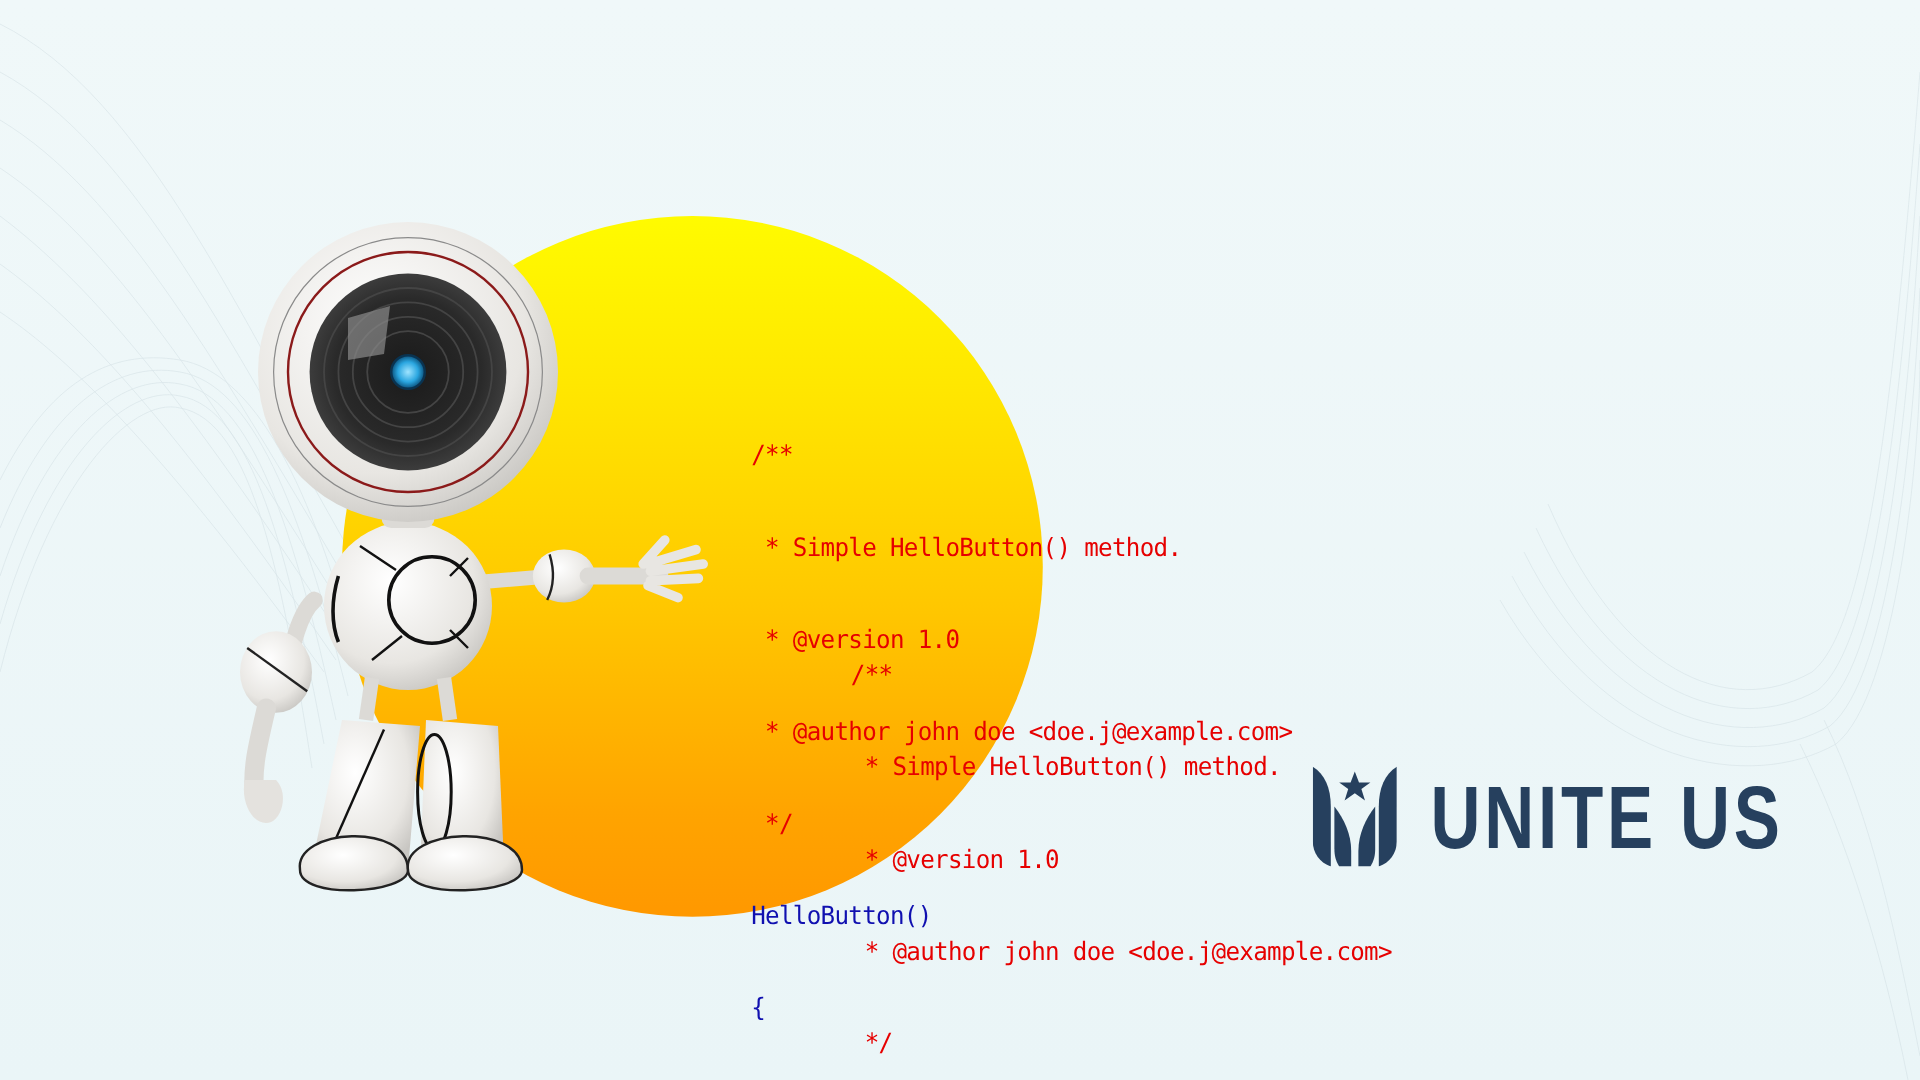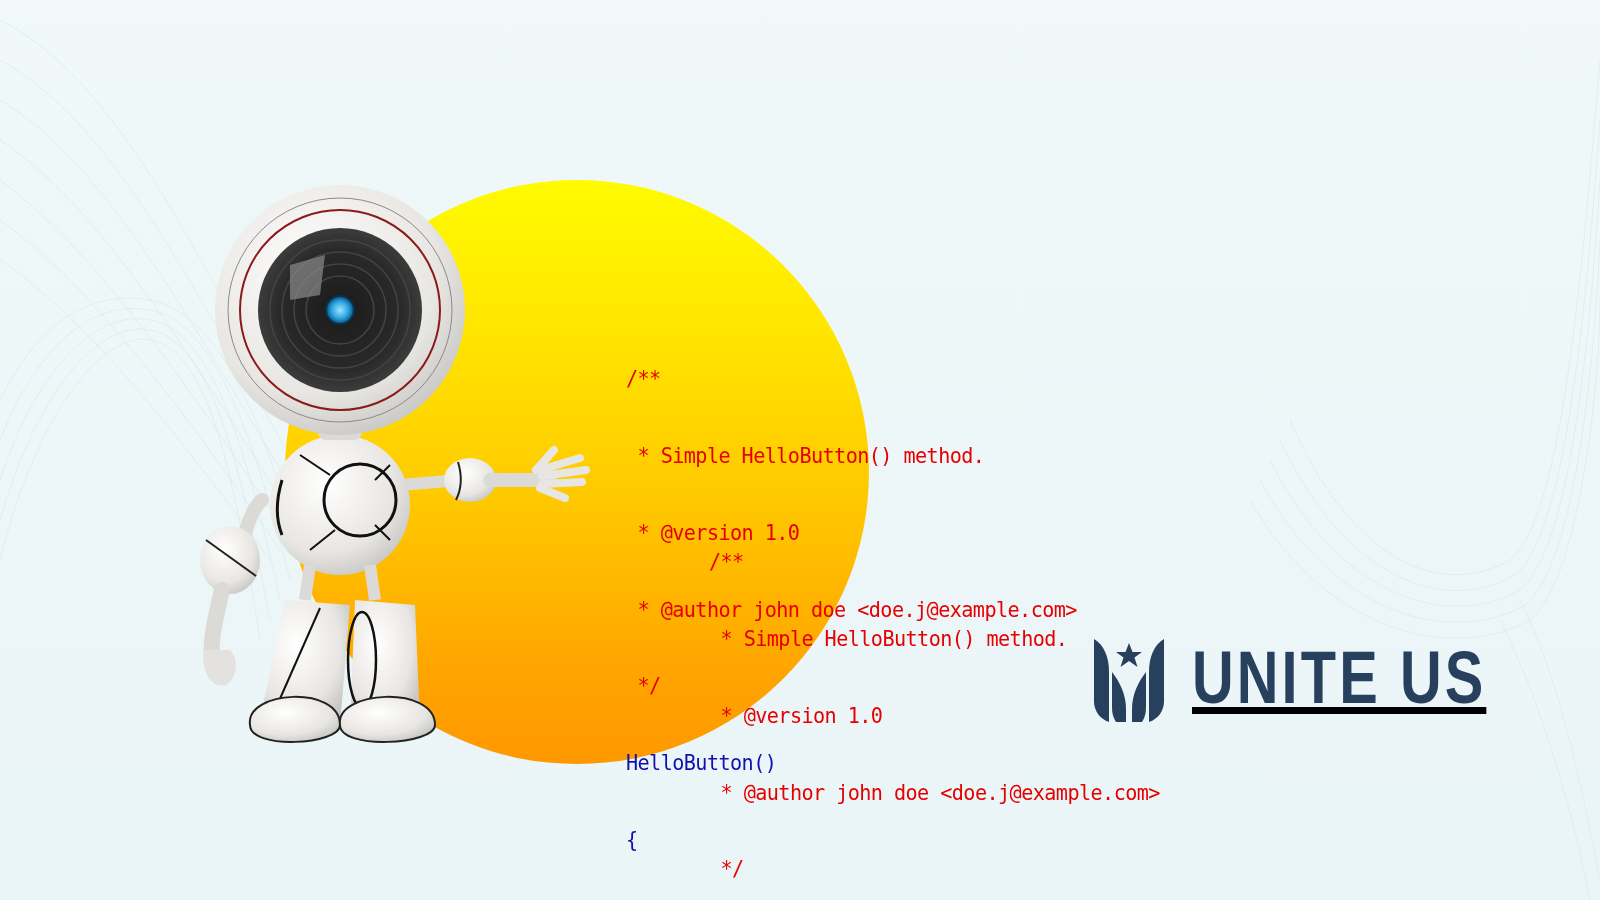--- a/index.html
+++ b/index.html
@@ -50,22 +50,21 @@
     }
     .code .c { color: #e60000; }
     .code .k { color: #1010b0; }
     .code1 { left: 626px; top: 316px; }
     .code2 { left: 709px; top: 499px; }
     .logo {
       position: absolute;
       left: 1094px;
       top: 637px;
       display: flex;
-      align-items: flex-start;
-      text-decoration: underline;
+      align-items: center;
     }
     .logo-mark {
       width: 70px;
       height: 85px;
     }
     .logo-text {
       margin-left: 28px;
       font-family: "Liberation Sans", "DejaVu Sans", sans-serif;
       font-weight: bold;
       font-size: 74px;

